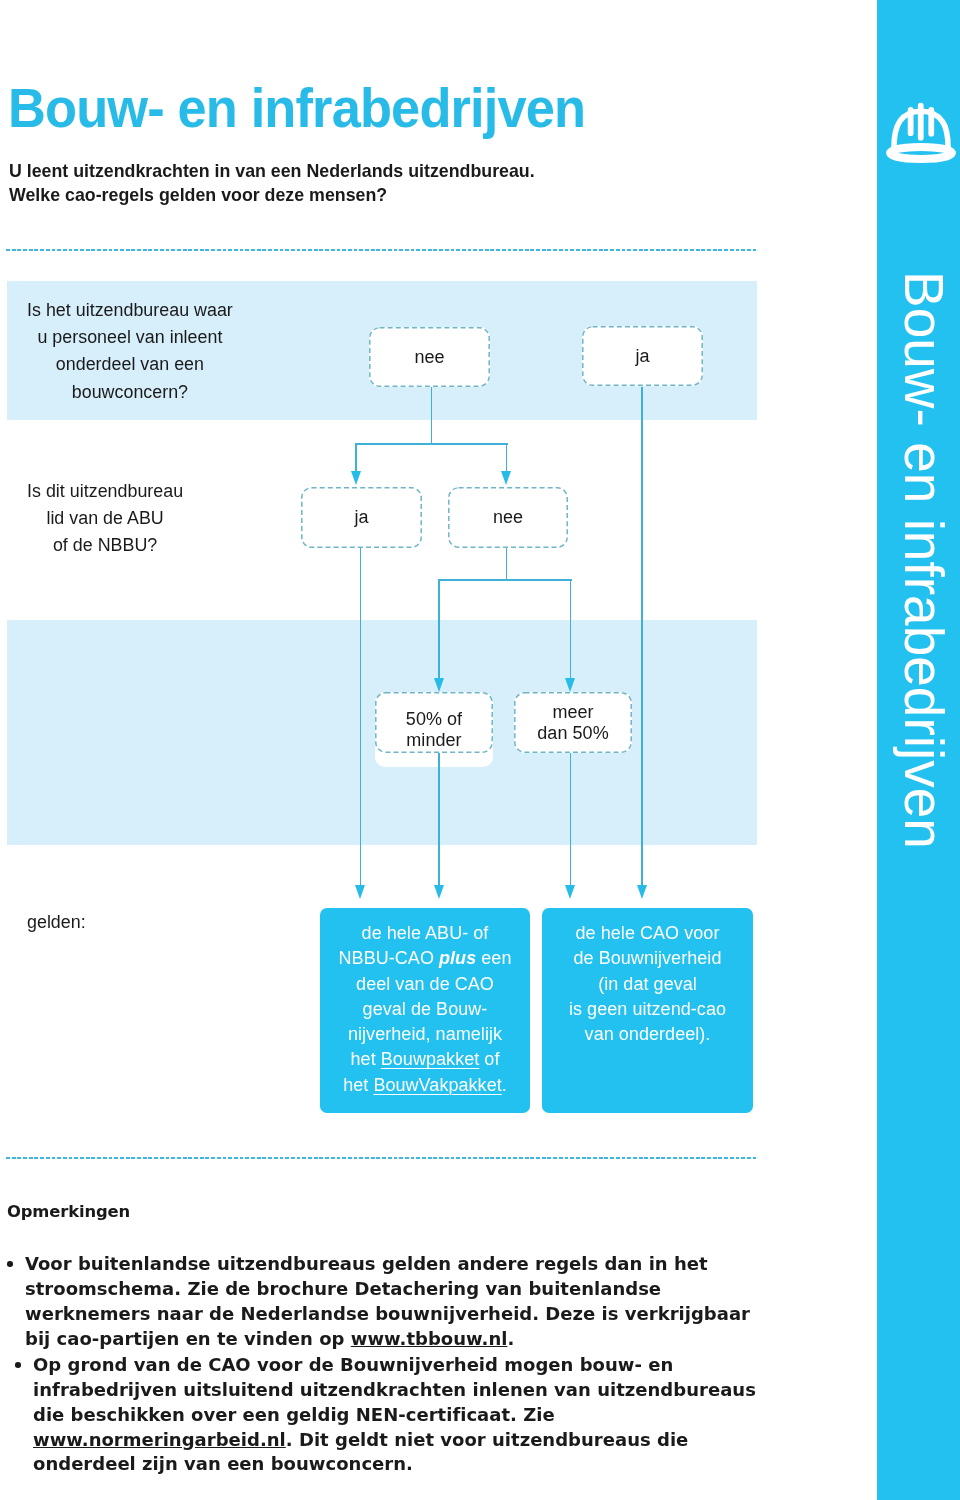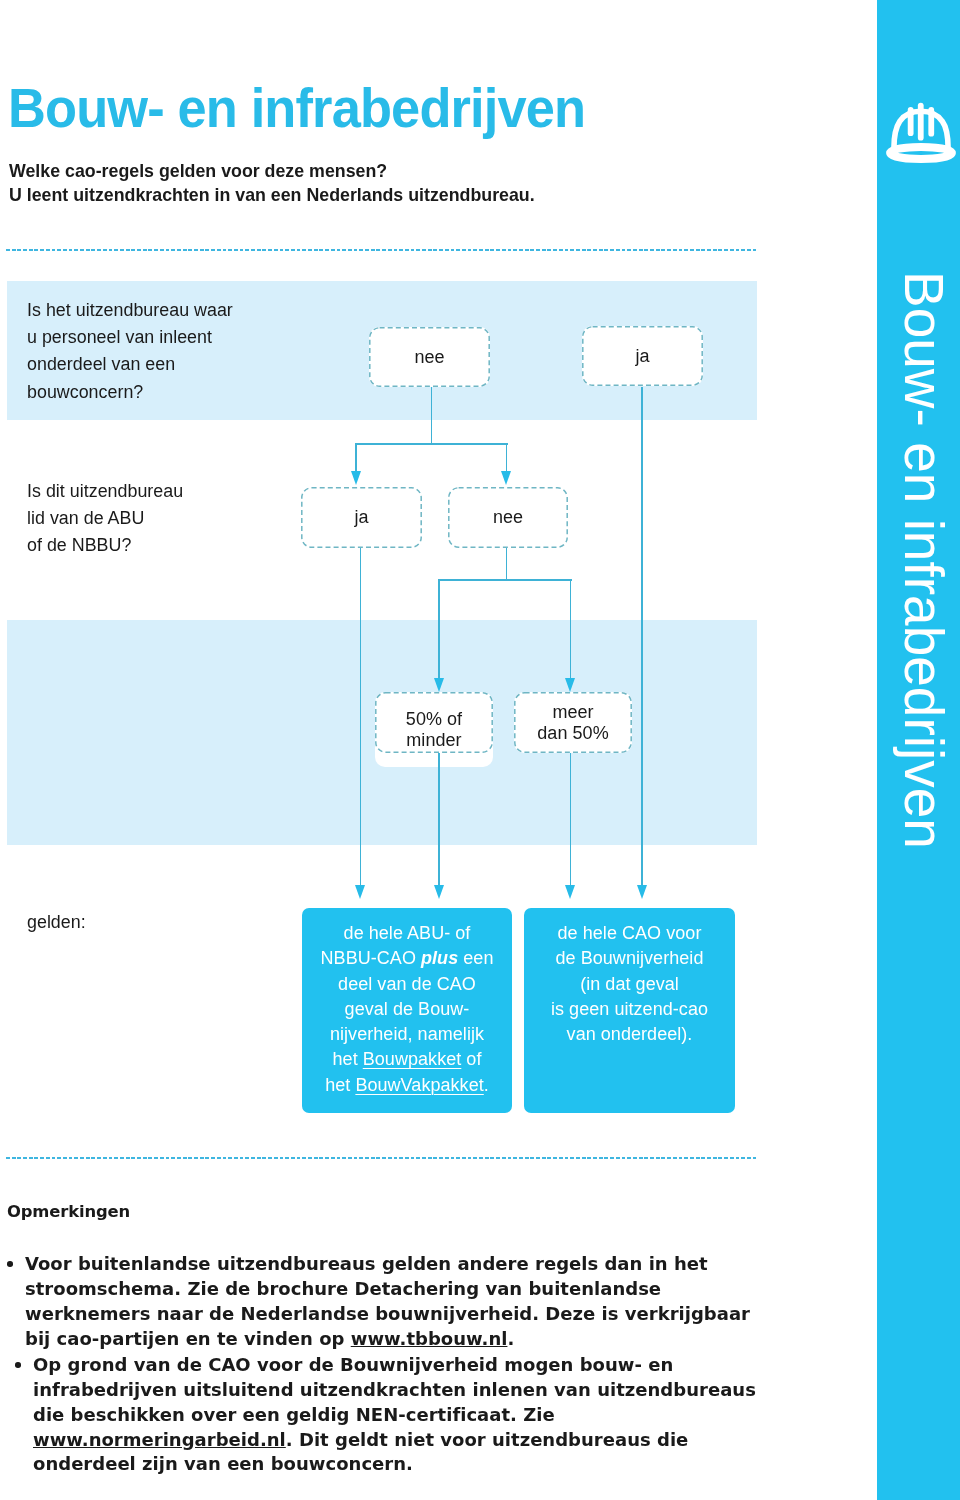--- a/index.html
+++ b/index.html
@@ -23,33 +23,33 @@
       line-height:23.6px;color:#1a1a1a;letter-spacing:0.0px;}
 
   
   .hrule{position:absolute;left:6px;width:750px;height:1.5px;
       background-image:repeating-linear-gradient(to right,#3fb6e0 0 3.8px,rgba(0,0,0,0) 3.8px 5.7px);}
 
   
   .band{position:absolute;left:7px;width:750px;background:#d7effb;}
 
   
-  .qtext{position:absolute;left:27px;font-size:17.85px;line-height:27.2px;color:#1a1a1a;letter-spacing:0.02px;}
+  .qtext{position:absolute;left:27px;font-size:17.85px;line-height:27.2px;color:#1a1a1a;letter-spacing:0.02px;text-align:center;}
 
   
   .abox{position:absolute;box-sizing:border-box;background:#fff;border-radius:10px;
       display:flex;align-items:center;justify-content:center;text-align:center;
       font-size:18px;line-height:20.6px;color:#1a1a1a;letter-spacing:0.05px;}
   .abox svg{position:absolute;left:0;top:0;overflow:visible;pointer-events:none;}
   .abox .lbl{position:relative;z-index:1;}
 
   
   .rbox{position:absolute;box-sizing:border-box;background:#22c1ef;border-radius:7px;
       color:#fff;font-size:18px;line-height:25.3px;text-align:center;
-      padding-top:13px;letter-spacing:0.05px;}
+      padding-top:13px;letter-spacing:0.05px;margin-left:18px;}
   .rbox u{text-decoration:underline;text-underline-offset:2.5px;text-decoration-thickness:1px;}
   .rbox b{font-weight:700;font-style:italic;}
 
   
   .conn{position:absolute;background:#3eb2d6;}
   .arrow{position:absolute;width:0;height:0;border-left:5.5px solid transparent;
       border-right:5.5px solid transparent;border-top:14px solid #27bbe8;}
 
   
   .notes-heading{position:absolute;left:7px;font-family:"DejaVu Sans",sans-serif;
@@ -61,22 +61,22 @@
   .note .body{display:block;margin-left:18px;}
   .note u{text-decoration:underline;}
 </style>
 </head>
 <body>
 
 <div class="page">
 
   <div class="title">Bouw- en infrabedrijven</div>
   <div class="subtitle">
+    <div>U leent uitzendkrachten in van een Nederlands uitzendbureau.</div>
     <div>Welke cao-regels gelden voor deze mensen?</div>
-    <div>U leent uitzendkrachten in van een Nederlands uitzendbureau.</div>
   </div>
 
   <div class="hrule" style="top:249px"></div>
 
   <div class="band" style="top:281px;height:139px"></div>
   <div class="band" style="top:620px;height:225px"></div>
 
   <div class="qtext" style="top:297px">
     <div>Is het uitzendbureau waar</div>
     <div>u personeel van inleent</div>

